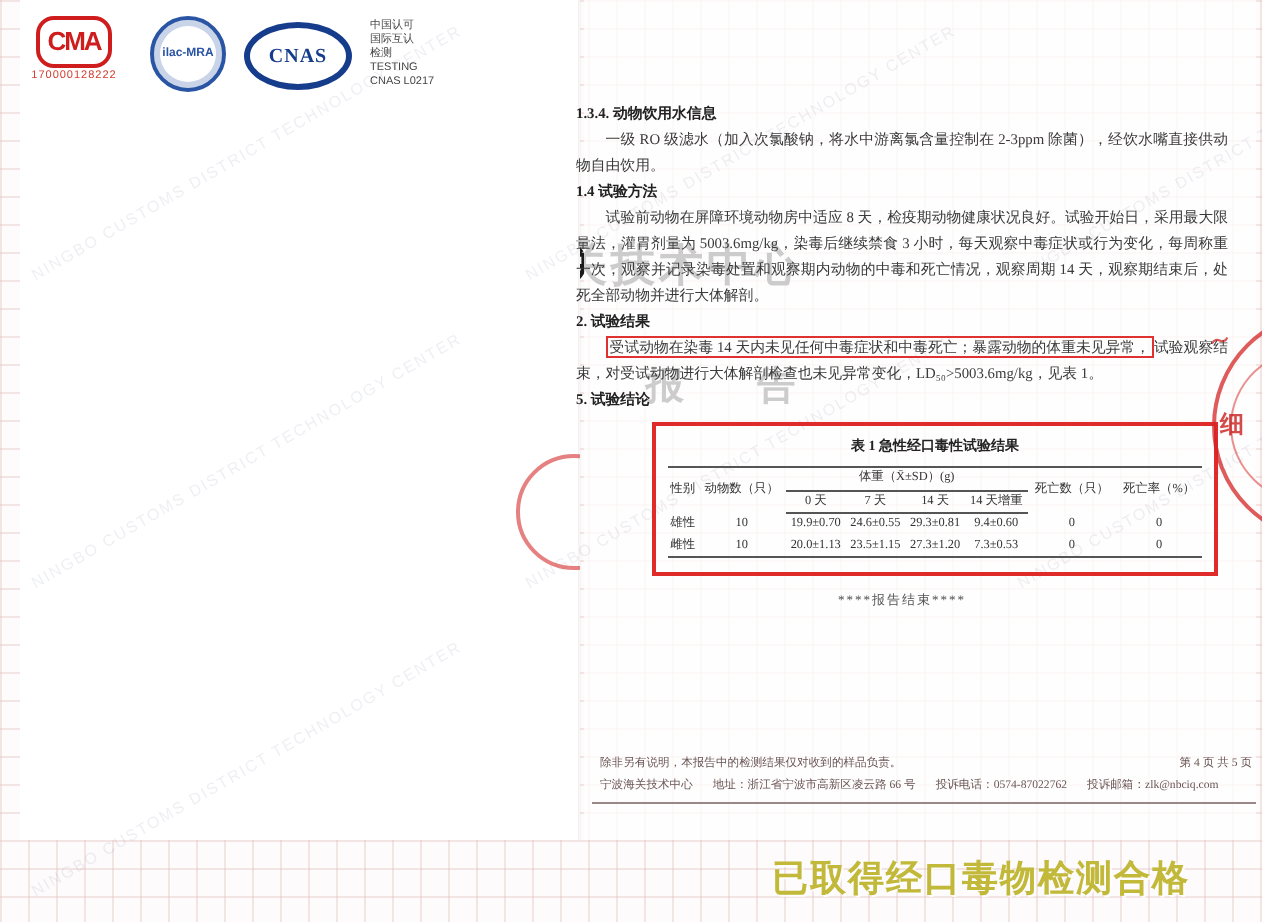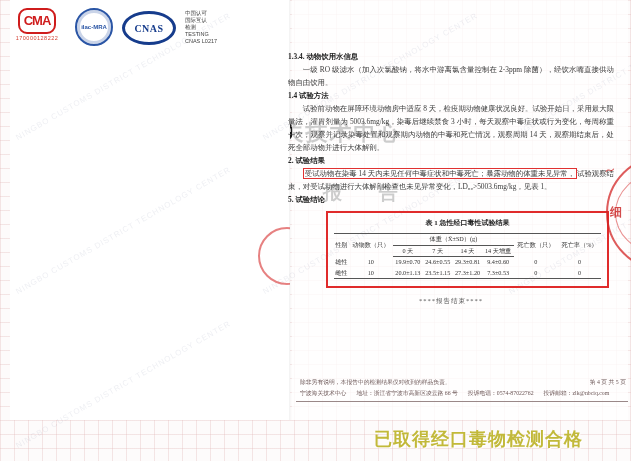--- a/index.html
+++ b/index.html
@@ -58,21 +58,21 @@
   table.t thead tr:last-child th{border-bottom:1px solid #555;}
   table.t .span-head{border-bottom:1px solid #555;}
   table.t tbody tr:last-child td{border-bottom:1px solid #555;}
   .endmark{text-align:center;margin-top:6px;font-size:6.5px;color:#555;letter-spacing:1px;}
   
   .rfoot{position:absolute;left:300px;top:377px;width:326px;font-size:5.8px;line-height:11px;color:#6a5555;z-index:4;}
   .rfoot .row1{display:flex;justify-content:space-between;}
   .rfoot .row2{display:flex;gap:10px;white-space:nowrap;}
   .rfoot-rule{position:absolute;left:296px;top:401px;width:332px;border-top:1px solid #9a8888;z-index:4;}
   
-  .caption{position:absolute;left:374px;top:427px;font-size:18px;font-weight:bold;letter-spacing:1px;z-index:6;
+  .caption{position:absolute;left:386px;top:427px;font-size:18px;font-weight:bold;letter-spacing:1px;z-index:6;
     font-family:"Liberation Sans","DejaVu Sans",sans-serif;color:#c2b93a;text-shadow:1px 1px 0 rgba(255,255,255,.85);}
 </style>
 </head>
 <body>
 
 <div class="canvas">
 
   <div class="wm">
     <span>NINGBO CUSTOMS DISTRICT TECHNOLOGY CENTER</span>
     <span>NINGBO CUSTOMS DISTRICT TECHNOLOGY CENTER</span>

